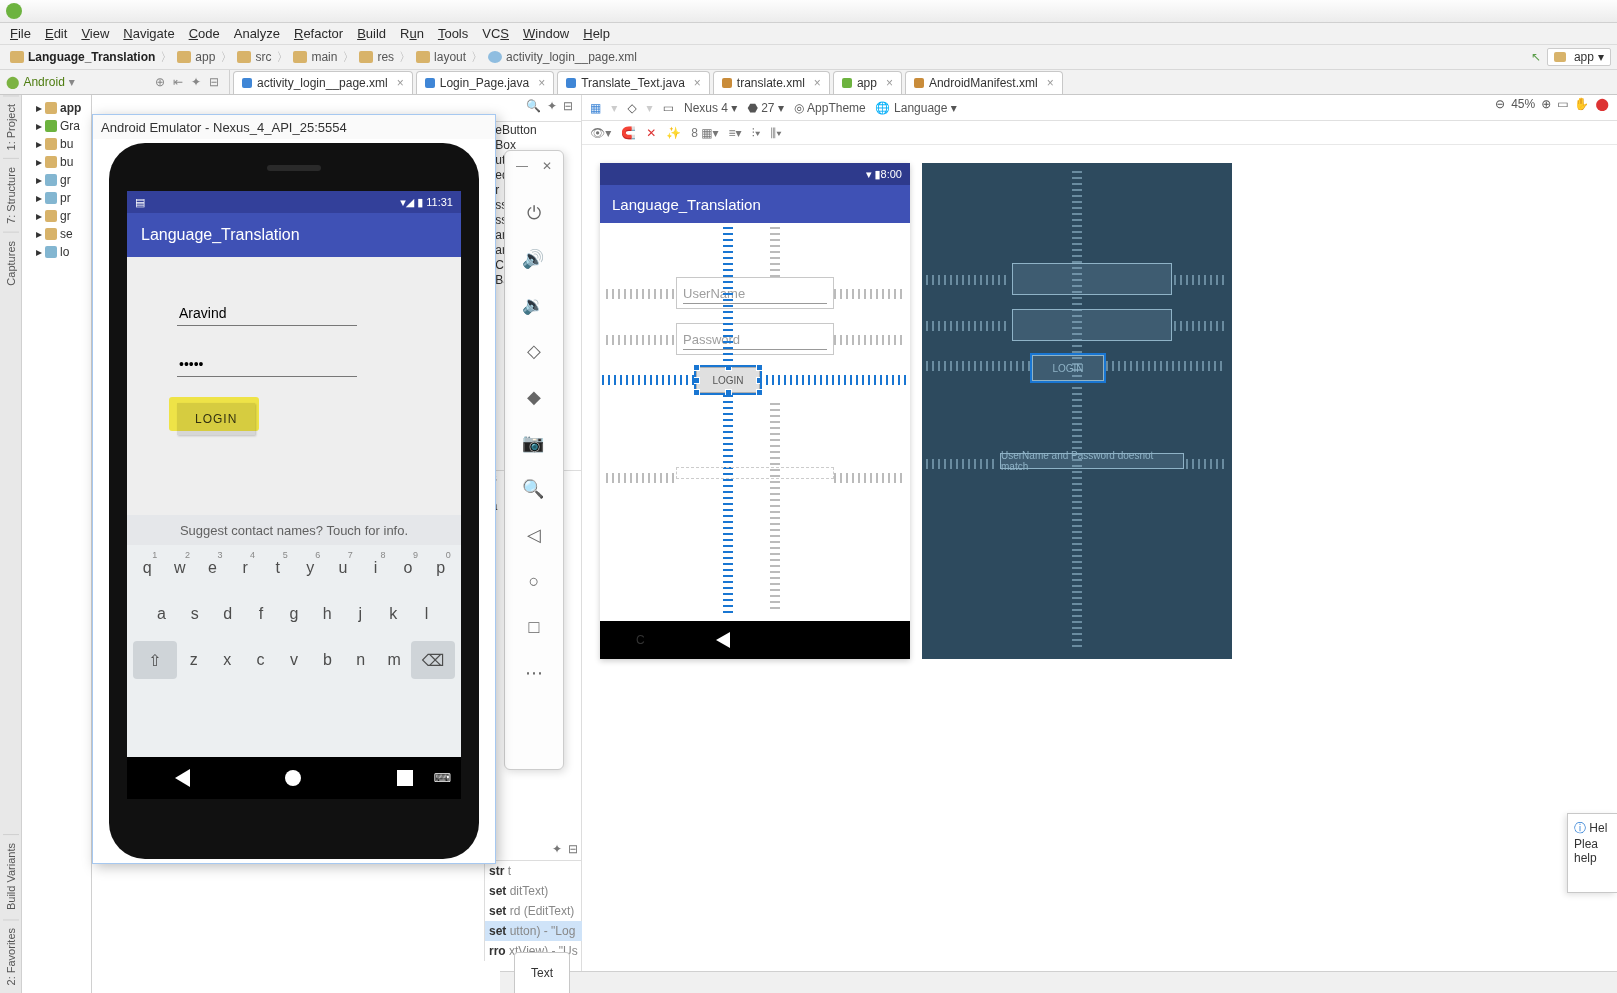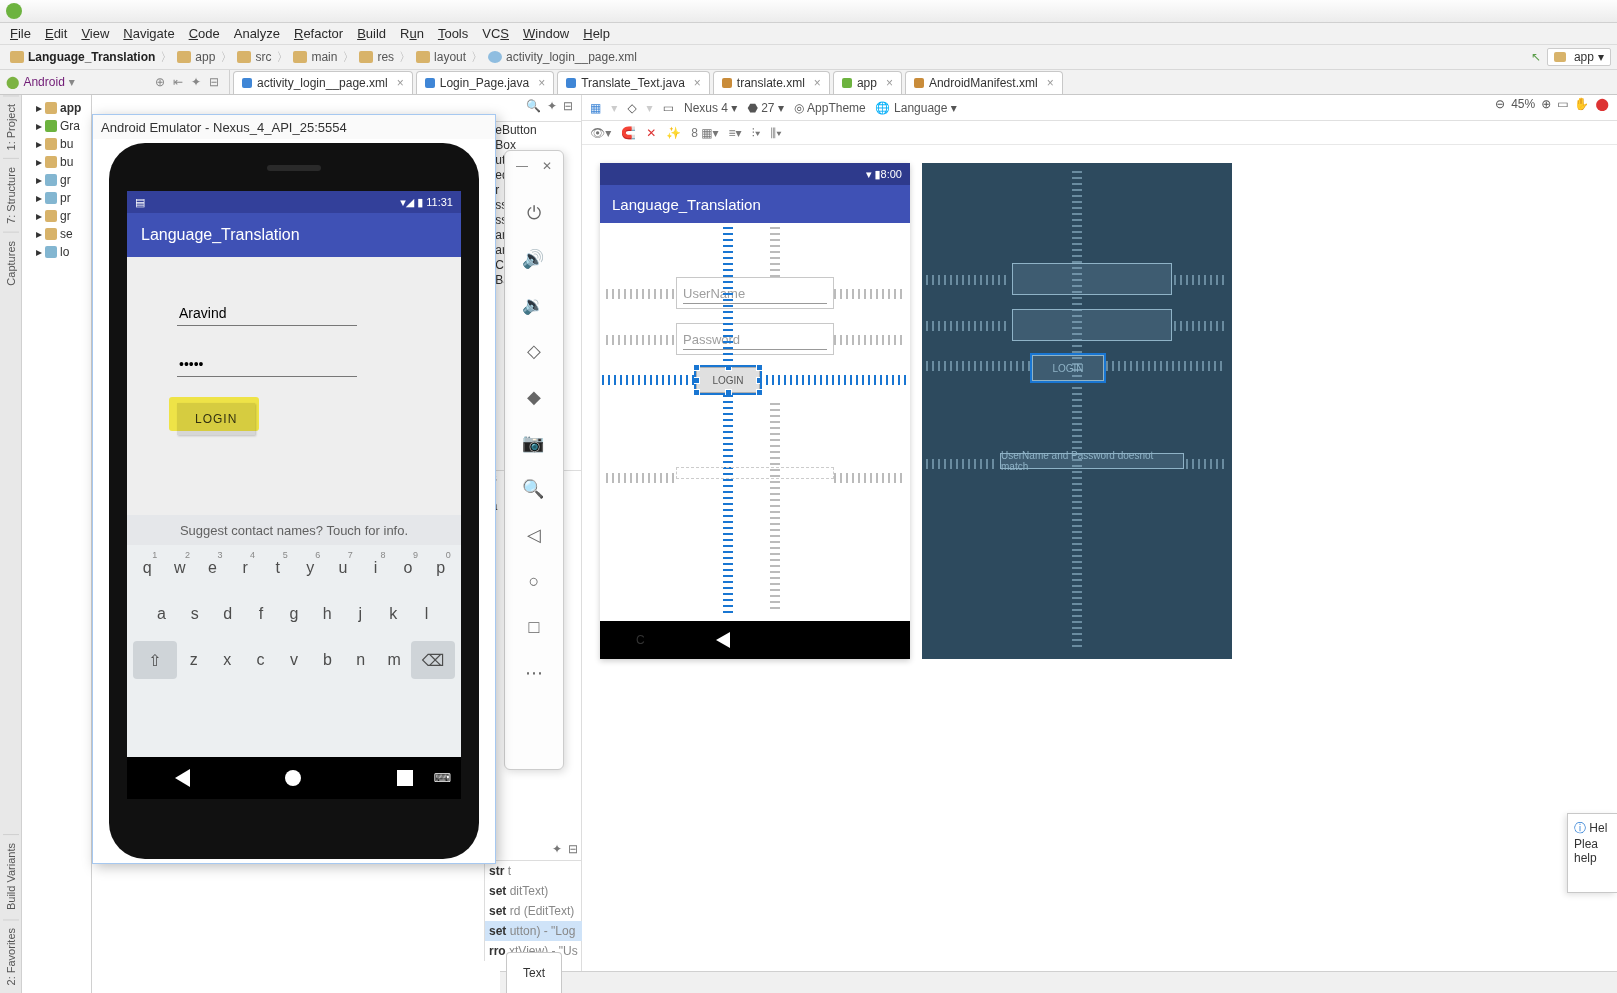--- a/index.html
+++ b/index.html
@@ -16,21 +16,21 @@
 .crumb{ height:25px; background:#f2f2f2; display:flex; align-items:center; padding:0 6px; border-bottom:1px solid #d8d8d8;}
 .crumb .seg{ display:flex; align-items:center; padding:0 4px; font-size:12px; color:#555;}
 .crumb .seg b{font-weight:600; color:#222;}
 .crumb .sep{ color:#aaa; margin:0 1px;}
 .crumb .icon{ width:14px; height:12px; background:#dab069; border-radius:2px; margin-right:4px; display:inline-block;}
 .crumb .right{margin-left:auto; display:flex; align-items:center; gap:6px;}
 .crumb .appbox{background:#fff; border:1px solid #ccc; padding:1px 6px; border-radius:2px; display:flex; align-items:center;gap:4px;}
 
 .tabsrow{ height:25px; background:#f2f2f2; display:flex; align-items:end; border-bottom:1px solid #c8c8c8;}
 .projbar{ width:230px; display:flex; align-items:center; height:100%; border-right:1px solid #d0d0d0; padding:0 6px; gap:4px;}
-.projbar .lbl{display:flex;align-items:center;gap:4px;font-size:12px;color:#701a75;}
+.projbar .lbl{display:flex;align-items:center;gap:4px;font-size:12px;color:#4d7c0f;}
 .projbar .spacer{flex:1;}
 .projbar .ico{width:14px;height:14px;color:#888;}
 .tab{ height:23px; background:#fff; border:1px solid #c8c8c8; border-bottom:none; border-radius:4px 4px 0 0; display:flex; align-items:center; padding:0 8px; margin-left:3px; font-size:12px; gap:5px;}
 .tab.active{ background:#ffffff;}
 .tab .dot{width:10px;height:10px;border-radius:2px;}
 .tab .x{color:#999;margin-left:4px;}
 
 .main{ display:flex; height:898px; }
 
 .lg{ width:22px; background:#e8e8e8; border-right:1px solid #d0d0d0; display:flex; flex-direction:column; align-items:center;}
@@ -91,21 +91,21 @@
 .springv{position:absolute;width:10px;background-image:repeating-linear-gradient(0deg,#1976d2 0 2px,transparent 2px 6px);}
 .springg{ position:absolute; height:10px; background-image:repeating-linear-gradient(90deg,#bbb 0 2px,transparent 2px 6px);}
 .springgv{position:absolute;width:10px;background-image:repeating-linear-gradient(0deg,#bbb 0 2px,transparent 2px 6px);}
 .dnav{ position:absolute; bottom:0; width:100%; height:38px; background:#000; display:flex; align-items:center; justify-content:space-around;}
 
 .blueprint{ width:310px; height:496px; background:#2d4a5e; position:relative;}
 .bp-el{ position:absolute; border:1px solid #8fb3c7; background:rgba(143,179,199,.18);}
 .bp-txt{ color:#8fb3c7; font-size:10px;}
 
 .bottomtabs{ position:absolute; bottom:0; left:500px; right:0; height:22px; background:#f0f0f0; border-top:1px solid #d0d0d0; display:flex; align-items:end;}
-.bottomtabs .bt{ padding:13px 16px; background:#fff; border:1px solid #c8c8c8; border-bottom:none; font-size:12px; border-radius:4px 4px 0 0; margin-left:6px;}
+.bottomtabs .bt{ padding:13px 16px; background:#fff; border:1px solid #c8c8c8; border-bottom:none; font-size:12px; border-radius:4px 4px 0 0; margin-left:14px;}
 
 .helpbox{ position:absolute; right:0; bottom:100px; width:50px; height:80px; background:#fff; border:1px solid #c8c8c8; border-right:none; box-shadow:-2px 2px 6px rgba(0,0,0,.12); padding:6px; font-size:12px;}
 .helpbox b{font-weight:400;}
 .smallicon{display:inline-block;width:12px;height:12px;}
 </style>
 </head>
 <body>
 
 <div class="titlebar">
   <div class="logo"></div>

